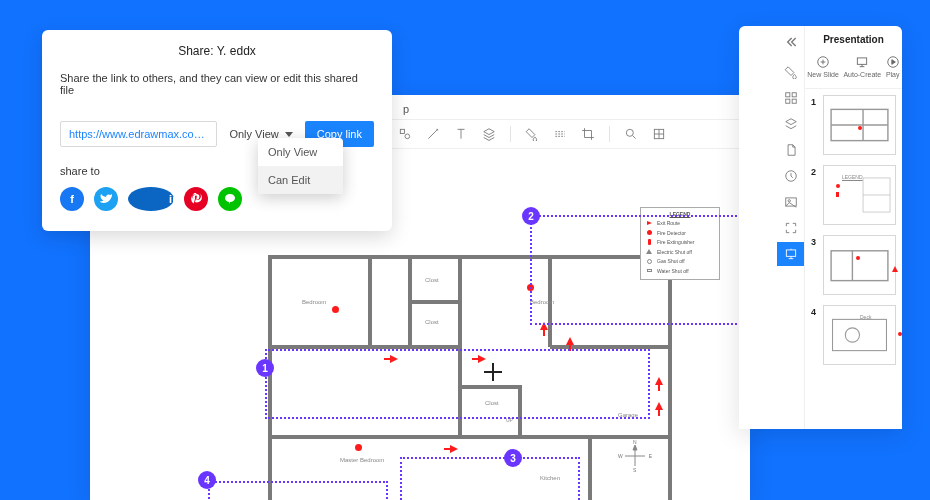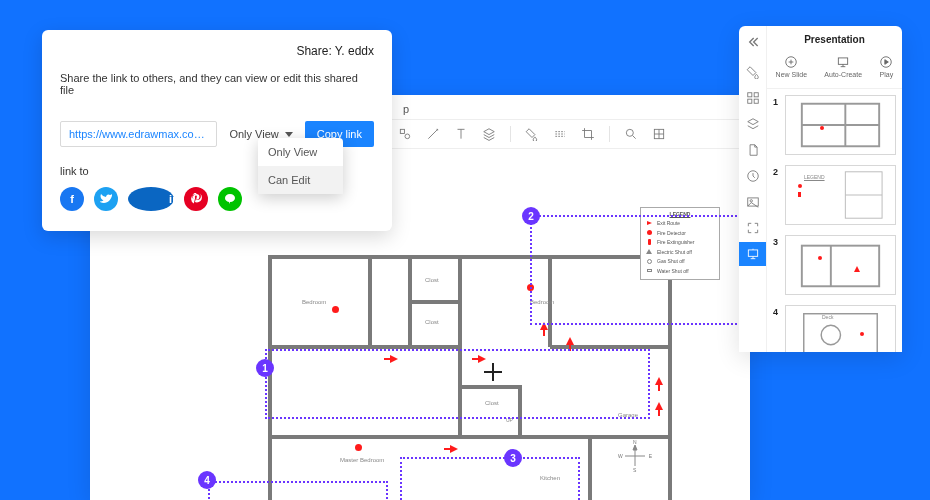--- a/index.html
+++ b/index.html
@@ -1,20 +1,20 @@
 <!DOCTYPE html>
 <html><head>
 <meta charset="utf-8">
 <style>
   * { box-sizing: border-box; margin: 0; padding: 0; font-family: -apple-system, BlinkMacSystemFont, "Segoe UI", Arial, sans-serif; }
   body { width: 930px; height: 500px; background: #1172ff; position: relative; overflow: hidden; }
 
   
   .share-dialog { position: absolute; left: 42px; top: 30px; width: 350px; background: #fff; border-radius: 6px; box-shadow: 0 6px 20px rgba(0,0,0,.15); padding: 14px 18px 20px; z-index: 50; }
-  .share-title { text-align: right; font-size: 12px; color: #222; margin-bottom: 14px; font-weight: 400; }
+  .share-title { text-align: center; font-size: 12px; color: #222; margin-bottom: 14px; font-weight: 400; }
   .share-desc { font-size: 11px; color: #333; margin-bottom: 25px; }
   .share-row { display: flex; gap: 8px; align-items: stretch; margin-bottom: 10px; position: relative; }
   .share-url { flex: 1; border: 1px solid #d9d9d9; border-radius: 2px; padding: 6px 8px; font-size: 11px; color: #1a84ff; overflow: hidden; text-overflow: ellipsis; white-space: nowrap; }
   .perm-select { display: flex; align-items: center; gap: 4px; padding: 6px 4px; font-size: 11px; color: #444; cursor: pointer; position: relative; }
   .perm-select::after { content: ""; border-left: 4px solid transparent; border-right: 4px solid transparent; border-top: 5px solid #555; margin-left: 2px; }
   .copy-btn { background: #1a84ff; color: #fff; border: none; border-radius: 2px; padding: 0 12px; font-size: 11px; cursor: pointer; }
   .perm-menu { position: absolute; left: 215px; top: 108px; width: 85px; background: #fff; border-radius: 4px; box-shadow: 0 4px 16px rgba(0,0,0,.2); z-index: 55; }
   .perm-item { padding: 8px 10px; font-size: 11px; color: #555; cursor: pointer; }
   .perm-item.sel { background: #f2f2f2; }
   .share-to { font-size: 11px; color: #333; margin: 18px 0 10px; }
@@ -37,21 +37,21 @@
   
   .marker { width:18px; height:18px; border-radius:50%; background:#6a35ff; color:#fff; font-size:10px; display:flex; align-items:center; justify-content:center; position:absolute; z-index:40; font-weight:600; }
   .dashbox { position:absolute; border:2px dotted #6a35ff; z-index:39; }
 
   .cross { position:absolute; width:18px; height:18px; }
   .cross::before, .cross::after { content:""; position:absolute; background:#222; }
   .cross::before { left:8px; top:0; width:2px; height:18px; }
   .cross::after { top:8px; left:0; height:2px; width:18px; }
 
   
-  .pres-panel { position:absolute; right:28px; top:26px; width:163px; height:326px; background:#fff; border-radius:6px 6px 0 0; box-shadow:0 6px 24px rgba(0,0,0,.12); z-index:45; display:flex; }
+  .pres-panel { position:absolute; right:28px; top:26px; width:163px; height:403px; background:#fff; border-radius:6px 6px 0 0; box-shadow:0 6px 24px rgba(0,0,0,.12); z-index:45; display:flex;padding-left:38px; }
   .pres-sidebar { width:28px; border-right:1px solid #f0f0f0; display:flex; flex-direction:column; align-items:center; padding-top:8px; gap:10px; position:relative; }
   .ps-ico { width:16px; height:16px; cursor:pointer; display:flex; align-items:center; justify-content:center; }
   .ps-ico svg { stroke:#777; fill:none; stroke-width:1.5; width:14px; height:14px; }
   .ps-ico.active { position:relative; }
   .ps-ico.active::before { content:""; position:absolute; left:-6px; top:-4px; width:28px; height:24px; background:#1a84ff; z-index:-1; }
   .ps-ico.active svg { stroke:#fff; }
   .ps-collapse { width:16px; height:16px; cursor:pointer; margin-bottom:4px; }
   .pres-main { flex:1; display:flex; flex-direction:column; }
   .pres-header { text-align:center; font-size:10px; font-weight:700; padding:8px 0 6px; color:#222; }
   .pres-actions { display:flex; justify-content:space-around; padding:4px 0 10px; border-bottom:1px solid #f0f0f0; }
@@ -252,21 +252,21 @@
 <div class="share-dialog">
   <div class="share-title">Share: Y. eddx</div>
   <div class="share-desc">Share the link to others, and they can view or edit this shared file</div>
   <div class="share-row">
     <div class="share-url">https://www.edrawmax.com/server...</div>
     <div class="perm-select">
         <span>Only View</span>
       </div>
     <button class="copy-btn">Copy link</button>
   </div>
-  <div class="share-to">link to</div>
+  <div class="share-to">share to</div>
   <div class="social-row">
     <div class="social fb">f</div>
     <div class="social tw">
         <svg width="12" height="12" viewBox="0 0 24 24" fill="#fff">
           <path d="M23 3a10 10 0 01-3 1 5 5 0 00-8 4A14 14 0 012 2s-4 9 5 13a15 15 0 01-9 2c18 10 28-9 26-17a8 8 0 002-2z"></path>
         </svg>
       </div>
     <div class="social li">in</div>
     <div class="social pi">
         <svg width="12" height="12" viewBox="0 0 24 24" fill="#fff">

